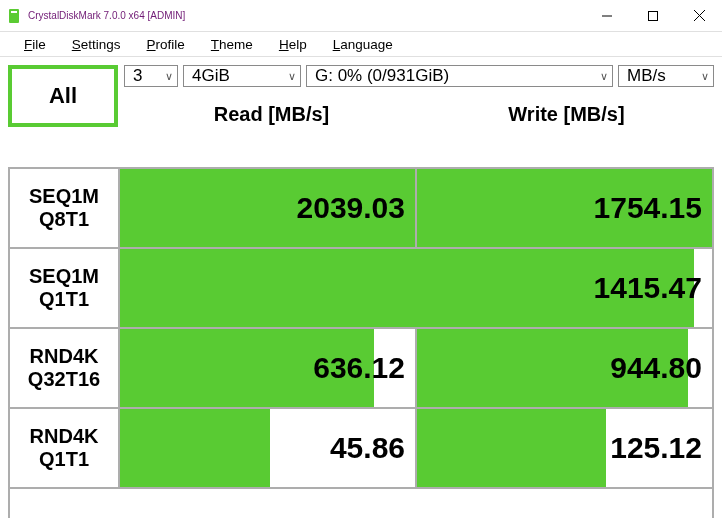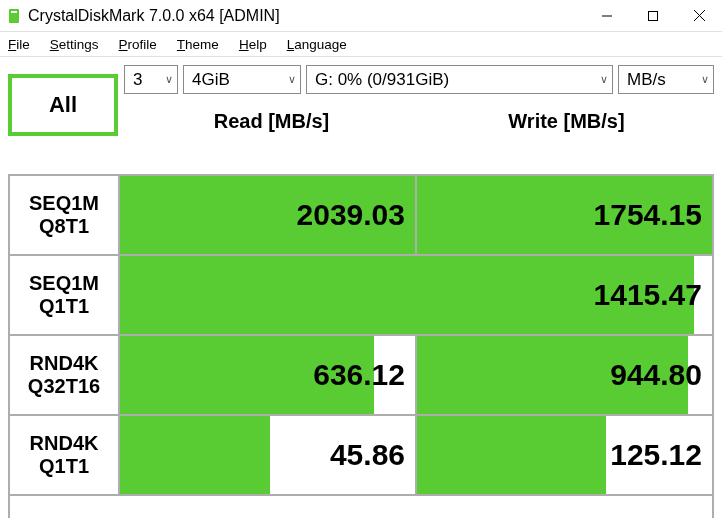--- a/index.html
+++ b/index.html
@@ -17,37 +17,37 @@
     border-bottom: 1px solid #e0e0e0;
     display: flex;
     align-items: center;
     padding-left: 6px;
   }
   .titlebar .icon {
     width: 16px; height: 16px;
     margin-right: 6px;
   }
   .titlebar .title {
-    font-size: 16px;
-    color: #000000;
+    font-size: 10px;
+    color: #701a75;
     flex: 1;
   }
   .winbtns { display: flex; height: 100%; }
   .winbtn {
     width: 46px; height: 100%;
     display: flex; align-items: center; justify-content: center;
     font-size: 13px;
     color: #222;
   }
   .menubar {
     height: 25px;
     display: flex;
     align-items: center;
-    padding-left: 8px;
-    gap: 20px;
+    padding-left: 24px;
+    gap: 26px;
     font-size: 13.5px;
     border-bottom: 1px solid #e0e0e0;
   }
   .menubar span { color: #000; }
   .menubar .ul { text-decoration: underline; }
   .content {
     padding: 8px;
   }
   .ctrlrow {
     display: flex;
@@ -57,21 +57,20 @@
   .allbtn {
     width: 110px;
     height: 62px;
     border: 4px solid #59cb33;
     display: flex;
     align-items: center;
     justify-content: center;
     font-size: 22px;
     font-weight: 700;
     background: #fff;
-    margin-top: 9px;
   }
   .dropdowns {
     display: flex;
     flex: 1;
     gap: 5px;
     height: 32px;
   }
   .dd {
     border: 1px solid #8a8a8a;
     background: #fff;

